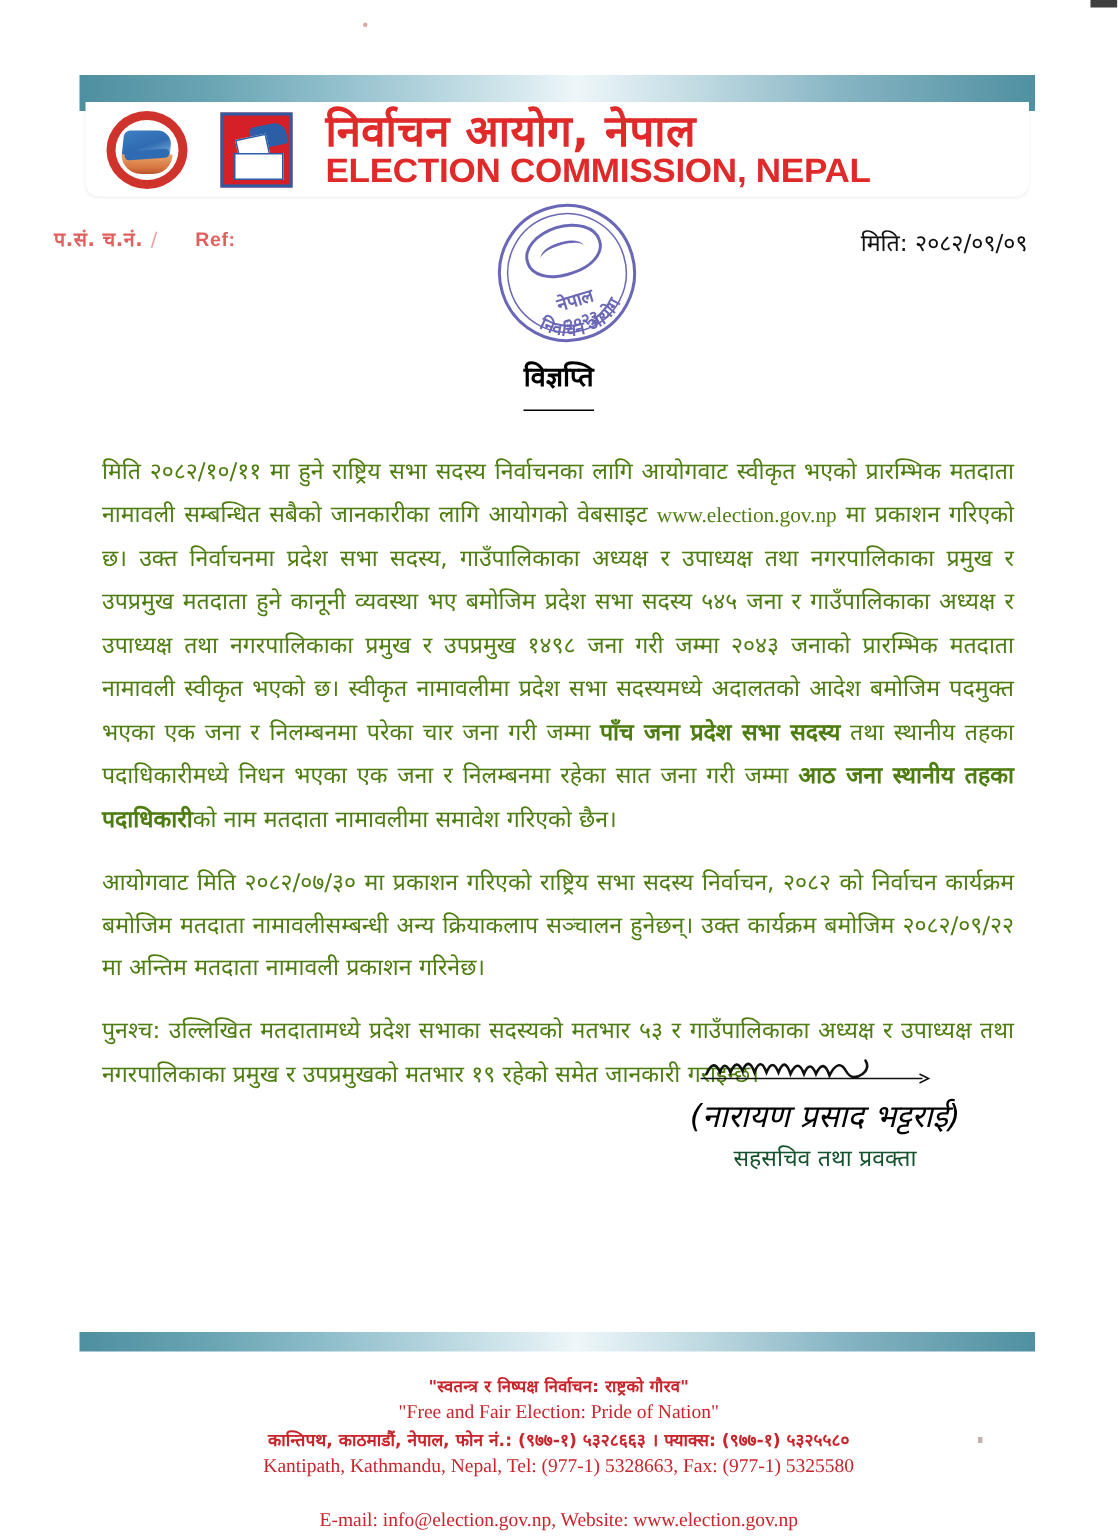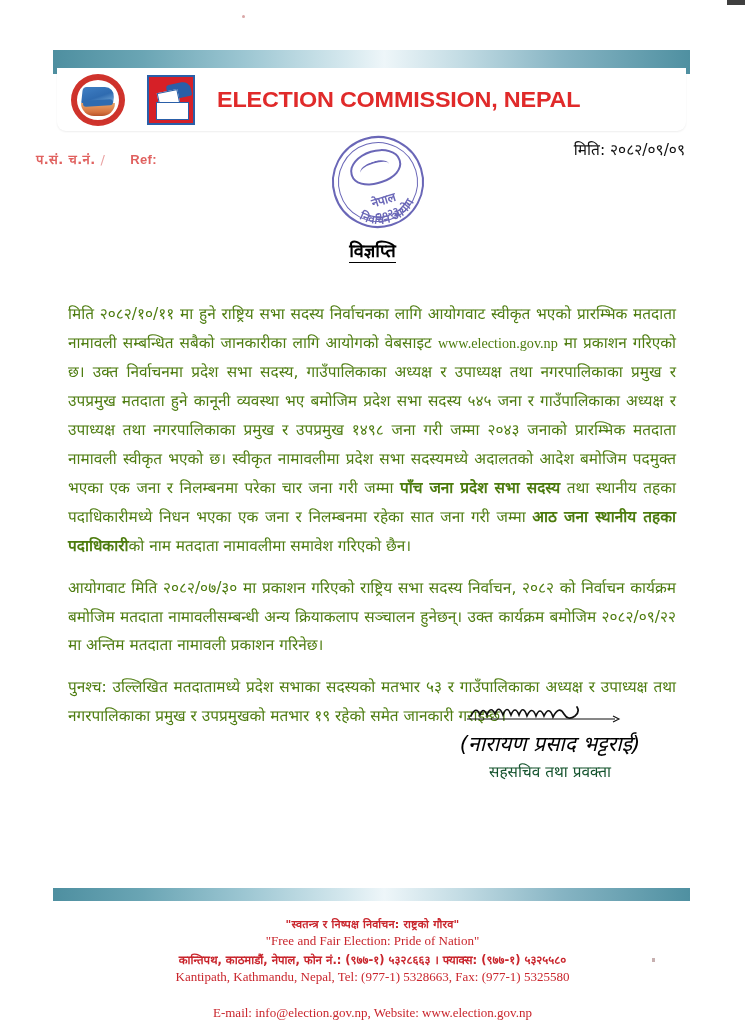--- a/index.html
+++ b/index.html
@@ -169,21 +169,21 @@
     font-weight: bold;
     letter-spacing: 0.4px;
     white-space: nowrap;
   }
   .ref .sep { color: #e9a0a0; font-weight: normal; }
   .ref .en { font-family: "Liberation Sans", sans-serif; margin-left: 20px; }
 
   .date-block {
     position: absolute;
     right: 60px;
-    top: 138px;
+    top: 150px;
     text-align: right;
     color: #111;
     font-size: 15.5px;
     line-height: 1.55;
     white-space: nowrap;
   }
   .date-block .d2 { letter-spacing: 0.2px; }
 
   
   .seal {
@@ -249,21 +249,21 @@
     position: absolute;
     left: 0; right: 0;
     top: 238px;
     text-align: center;
     font-size: 18px;
     font-weight: bold;
     color: #000;
   }
   .doc-title span {
     border-bottom: 1.6px solid #000;
-    padding-bottom: 1px;
+    padding-bottom: 11px;
   }
   .doc-subtitle {
     position: absolute;
     left: 60px; right: 56px;
     top: 266px;
     text-align: center;
     font-size: 15.2px;
     font-weight: bold;
     color: #000;
     line-height: 1.4;
@@ -366,20 +366,21 @@
       <div class="hands"></div>
     </div>
 
     <div class="ballot-logo">
       <div class="hand"></div>
       <div class="paper"></div>
       <div class="slot"></div>
     </div>
 
     <div class="org-names">
+      <div class="org-np">निर्वाचन आयोग, नेपाल</div>
       <div class="org-en">ELECTION COMMISSION, NEPAL</div>
     </div>
   </div>
 
   <div class="ref">
     <span>प.सं.  च.नं.</span>
     <span class="sep">/</span>
     <span class="en">Ref:</span>
   </div>
 

